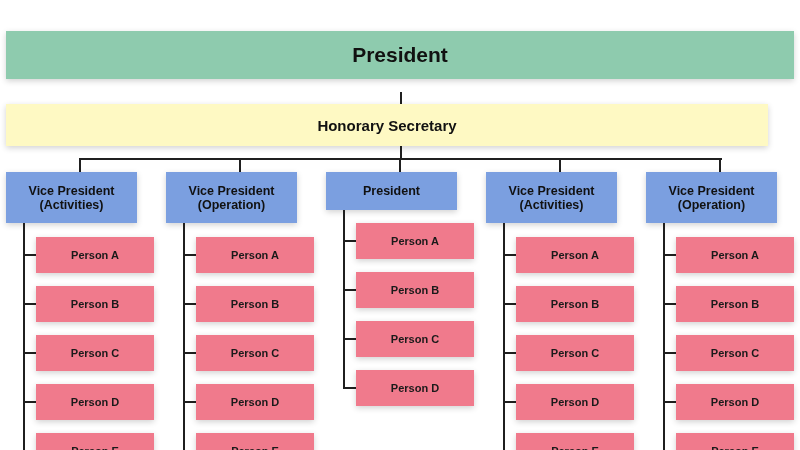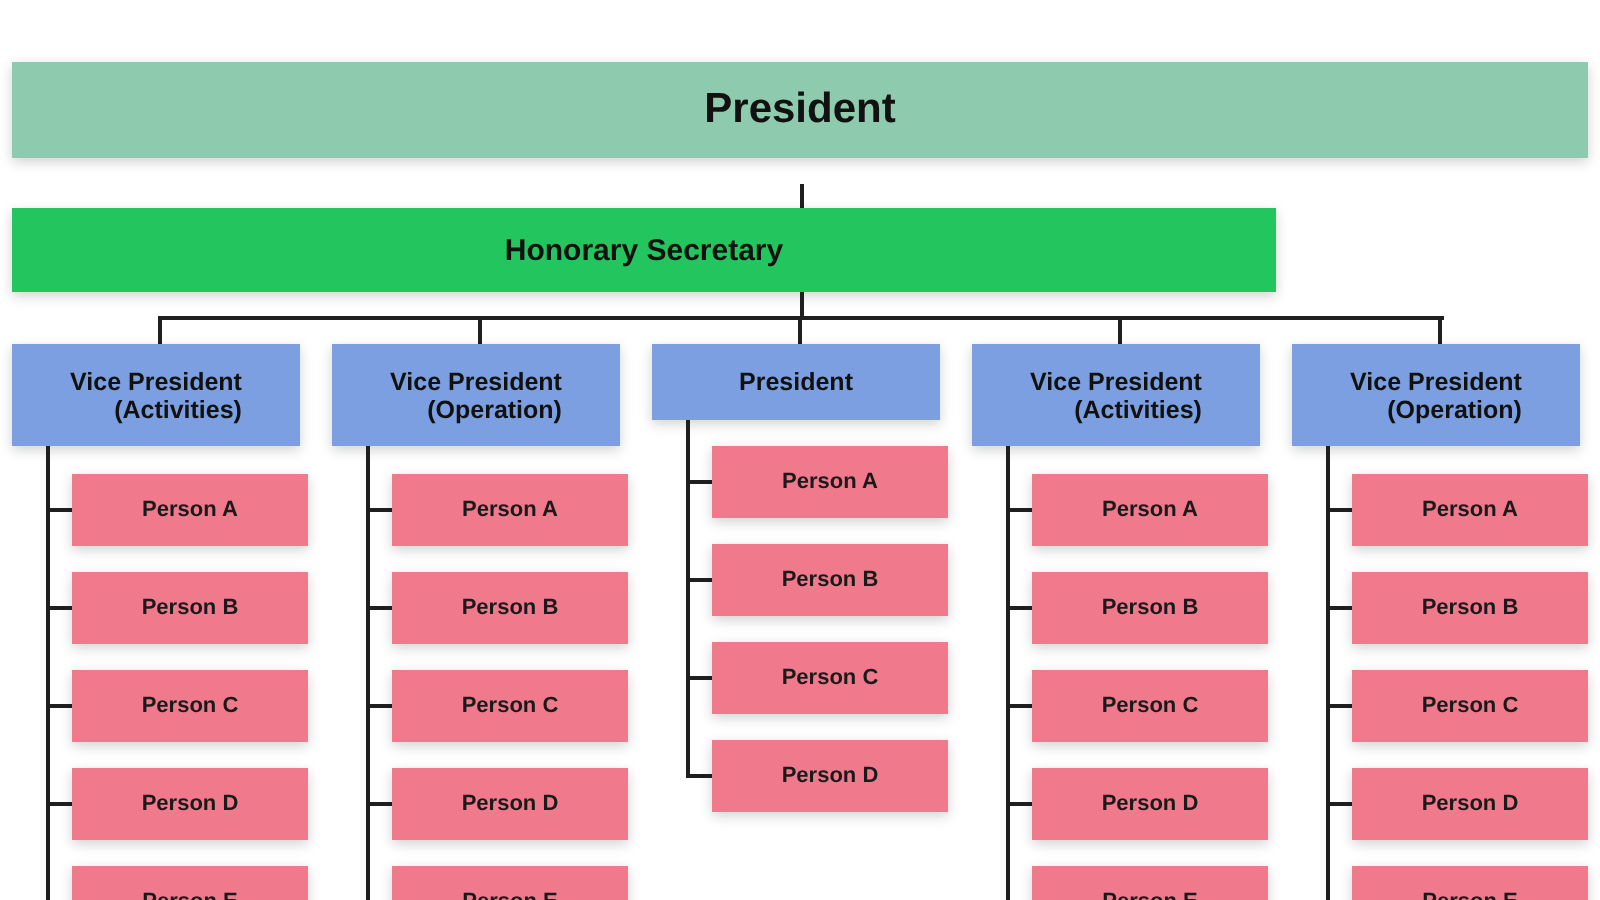--- a/index.html
+++ b/index.html
@@ -1,22 +1,22 @@
 <!DOCTYPE html>
 <html><head>
 <meta charset="utf-8">
 <style>
   html, body { margin: 0; padding: 0; }
   body { width: 800px; height: 450px; background: #ffffff; position: relative; overflow: hidden;
          font-family: "Liberation Sans", sans-serif; }
   .box { position: absolute; display: flex; align-items: center; justify-content: center; text-align: center;
          font-weight: bold; color: #111; box-shadow: 0 2px 6px rgba(0,0,0,0.18); box-sizing: border-box; }
   .president { left: 6px; top: 31px; width: 788px; height: 48px; background: #8ecbae; font-size: 21px; }
-  .secretary { left: 6px; top: 104px; width: 632px; height: 42px; background: #22c55e; font-size: 15px; align-items: center; }
-  .head { width: 144px; background: #7b9fe0; font-size: 12.5px; line-height: 14px; top: 172px; text-align: right; }
+  .secretary { left: 6px; top: 104px; width: 762px; height: 42px; background: #fef9c3; font-size: 15px; align-items: center; }
+  .head { width: 131px; background: #7b9fe0; font-size: 12.5px; line-height: 14px; top: 172px; }
   .person { width: 118px; height: 36px; background: #f07a8c; font-size: 11px; color: #1a1a1a; }
   .line { position: absolute; background: #1f1f1f; }
 </style>
 </head>
 <body>
 
 <div class="box president">
   <span>President</span>
 </div>
 

